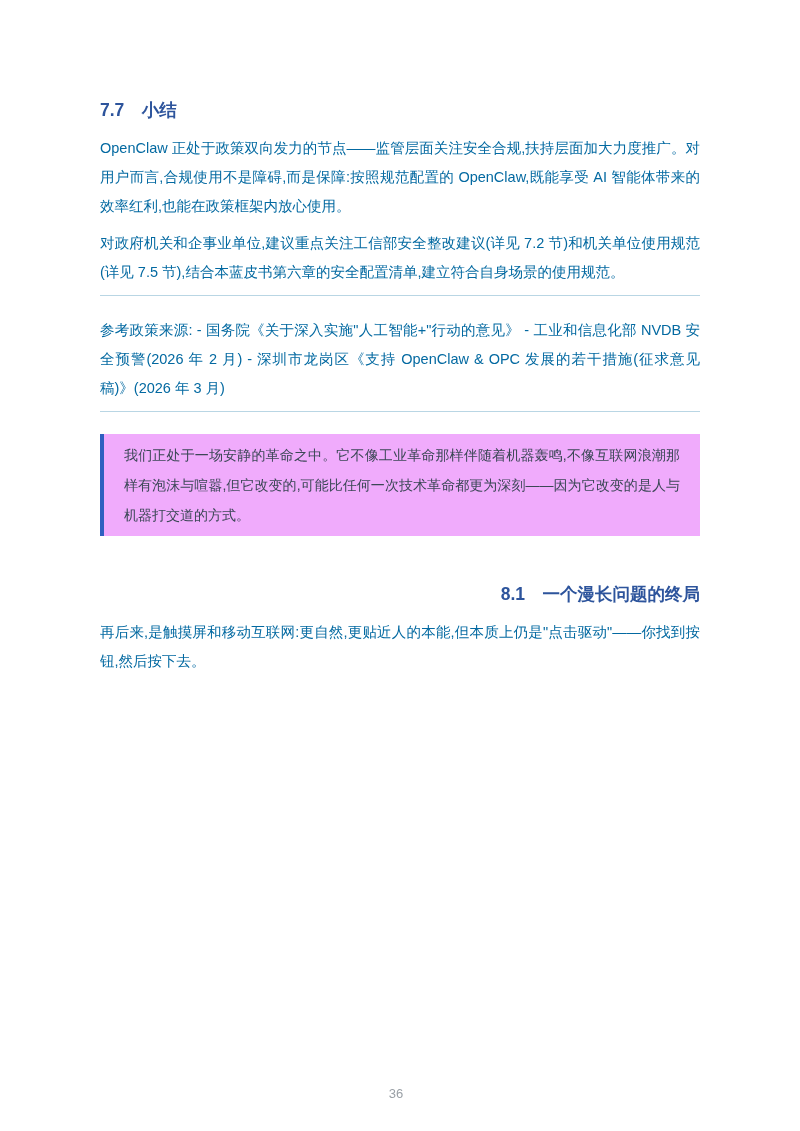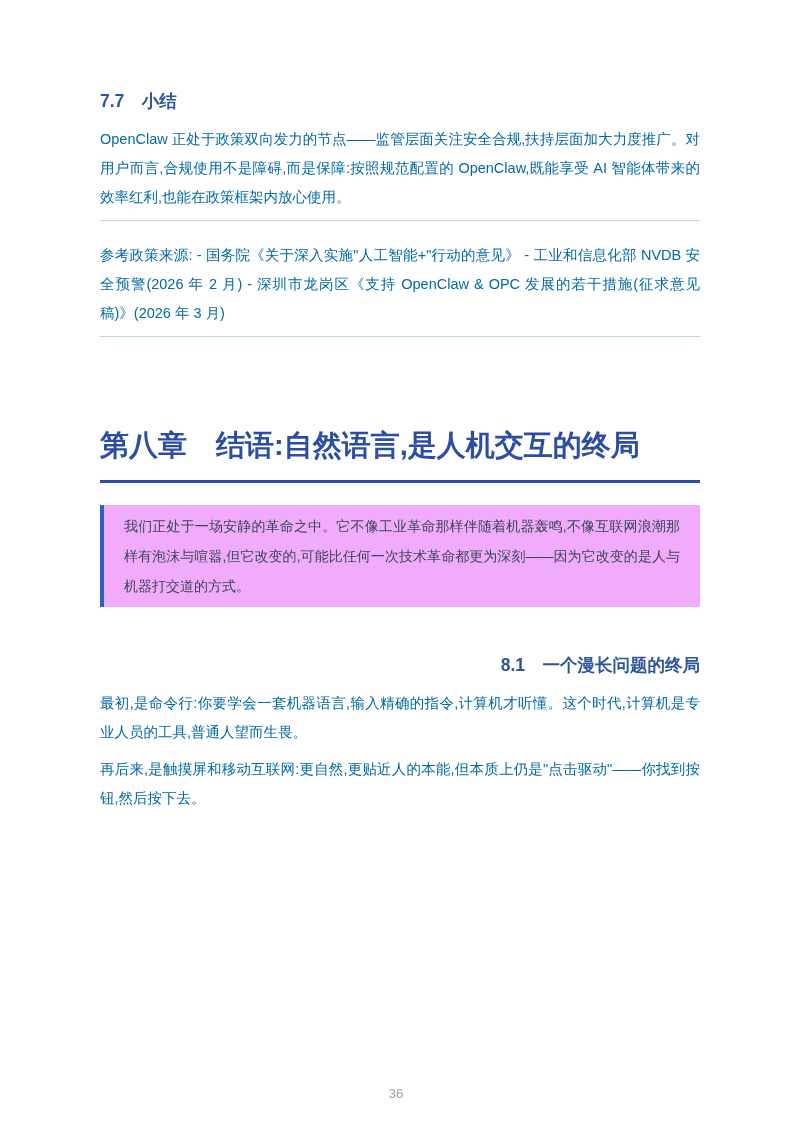--- a/index.html
+++ b/index.html
@@ -4,21 +4,21 @@
 <style>
   html, body { margin:0; padding:0; }
   body {
     width:800px; height:1131px;
     background:#ffffff;
     font-family:"Liberation Sans","DejaVu Sans",sans-serif;
     color:#333333;
     position:relative;
     overflow:hidden;
   }
-  .content { margin:0 100px; width:600px; padding-top:91px; }
+  .content { margin:9px 100px; width:600px; padding-top:91px; }
 
   h2.sec-heading {
     color:#2d549c;
     font-size:17.5px;
     font-weight:bold;
     line-height:20px;
     margin:0 0 14px 0;
   }
   p.body-para {
     font-size:14.5px;
@@ -67,36 +67,35 @@
 </style>
 </head>
 <body>
 
 <div class="content">
 
   <h2 class="sec-heading">7.7　小结</h2>
 
   <p class="body-para">OpenClaw 正处于政策双向发力的节点——监管层面关注安全合规,扶持层面加大力度推广。对用户而言,合规使用不是障碍,而是保障:按照规范配置的 OpenClaw,既能享受 AI 智能体带来的效率红利,也能在政策框架内放心使用。</p>
 
+  <p class="body-para">对政府机关和企事业单位,建议重点关注工信部安全整改建议(详见 7.2 节)和机关单位使用规范(详见 7.5 节),结合本蓝皮书第六章的安全配置清单,建立符合自身场景的使用规范。</p>
 
   <hr class="rule">
 
   <p class="body-para">参考政策来源: - 国务院《关于深入实施"人工智能+"行动的意见》 - 工业和信息化部 NVDB 安全预警(2026 年 2 月) - 深圳市龙岗区《支持 OpenClaw &amp; OPC 发展的若干措施(征求意见稿)》(2026 年 3 月)</p>
 
   <hr class="rule">
 
-  <h1 class="chapter-title">第八章　结语:自然语言,是人机交互的终局</h1>
 
   <div class="quote-block">
     <p>我们正处于一场安静的革命之中。它不像工业革命那样伴随着机器轰鸣,不像互联网浪潮那样有泡沫与喧嚣,但它改变的,可能比任何一次技术革命都更为深刻——因为它改变的是人与机器打交道的方式。</p>
   </div>
 
   <h2 class="sec-heading s81">8.1　一个漫长问题的终局</h2>
 
 
-  <p class="body-para">最初,是命令行:你要学会一套机器语言,输入精确的指令,计算机才听懂。这个时代,计算机是专业人员的工具,普通人望而生畏。</p>
 
 
   <p class="body-para">再后来,是触摸屏和移动互联网:更自然,更贴近人的本能,但本质上仍是"点击驱动"——你找到按钮,然后按下去。</p>
 
 </div>
 
 <div class="page-footer">36</div>
 
 </body></html>

